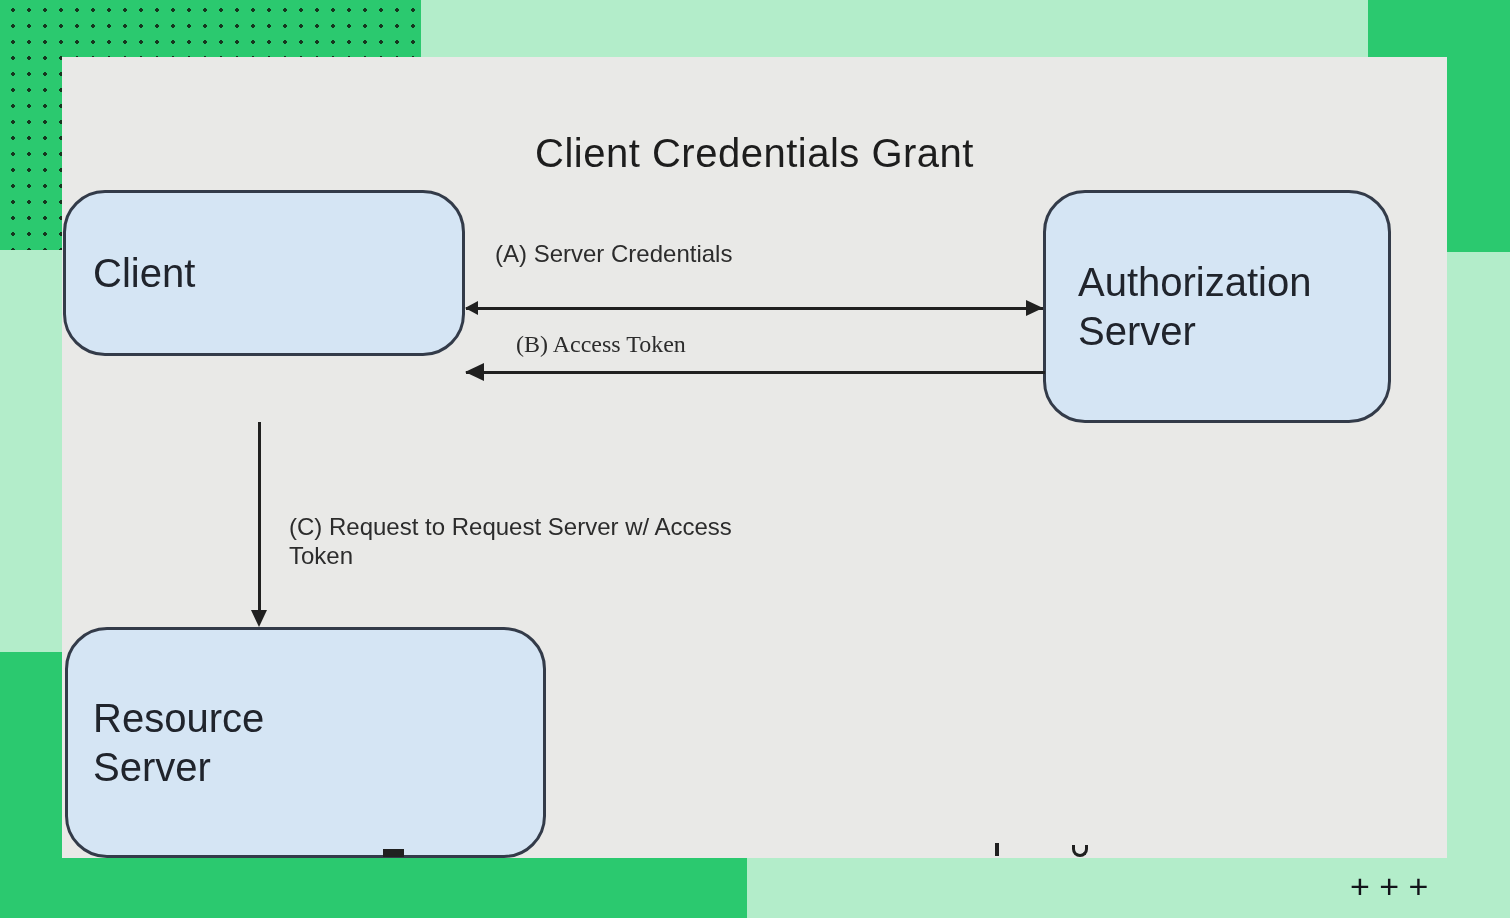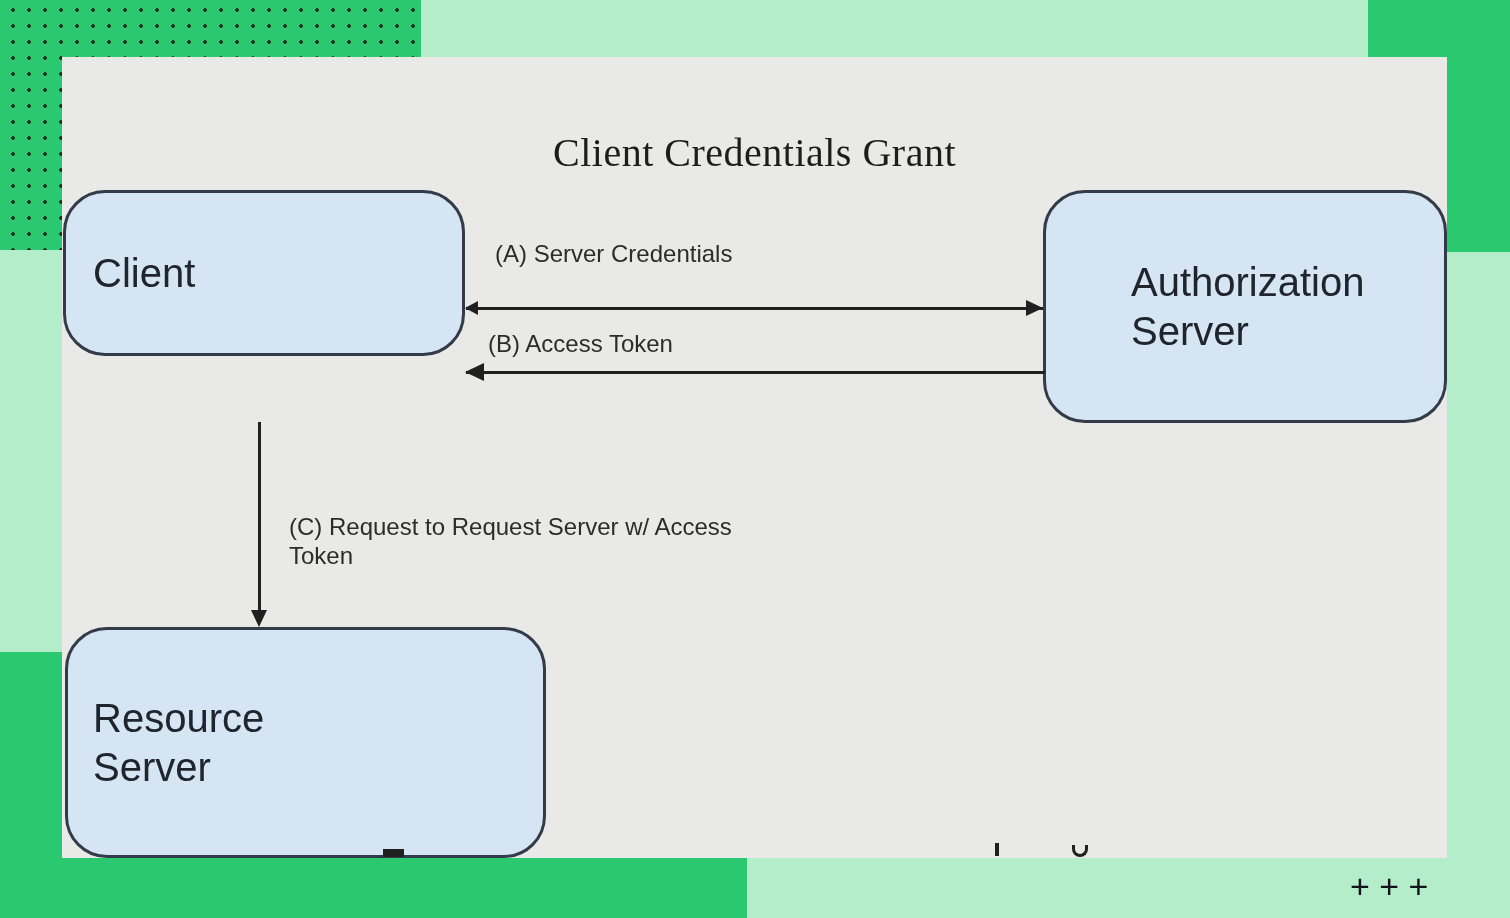--- a/index.html
+++ b/index.html
@@ -15,41 +15,41 @@
     left:0;top:0;width:421px;height:250px;background-color:var(--green);
     background-image:radial-gradient(circle,var(--dot) 1.8px,transparent 2px);
     background-size:16px 16px;background-position:5px 2px;
   }
   .g-tr{left:1368px;top:0;width:142px;height:57px;}
   .g-rc{left:1447px;top:0;width:63px;height:252px;}
   .g-lc{left:0;top:652px;width:62px;height:266px;}
   .g-bs{left:0;top:858px;width:747px;height:60px;}
   .panel{position:absolute;left:62px;top:57px;width:1385px;height:801px;background:var(--panel);overflow:hidden;}
   .panel *{position:absolute;}
-  .title{left:0;top:75px;width:1385px;text-align:center;font-size:40px;line-height:42px;color:#1d1d1d;letter-spacing:0.5px;font-family:Liberation Serif, serif;}
+  .title{left:0;top:75px;width:1385px;text-align:center;font-size:40px;line-height:42px;color:#1d1d1d;letter-spacing:0.5px;}
   .node{box-sizing:border-box;background:var(--node_fill);border:3px solid var(--node_border);border-radius:42px;display:flex;align-items:center;}
   .node-label{position:static;font-size:40px;line-height:49px;color:#20242c;}
   .node-client{left:1px;top:133px;width:402px;height:166px;}
   .node-client .node-label{padding-left:27px;}
-  .node-auth{left:981px;top:133px;width:404px;height:233px;justify-content:center;}
+  .node-auth{left:981px;top:133px;width:348px;height:233px;}
   .node-auth .node-label{padding-left:32px;width:260px;}
   .node-resource{left:3px;top:570px;width:481px;height:231px;}
   .node-resource .node-label{padding-left:25px;width:250px;}
   .edge-line{background:var(--ink);}
   .line-a{left:404px;top:250px;width:577px;height:3px;}
   .line-b{left:404px;top:314px;width:579px;height:3px;}
   .line-c{left:196px;top:365px;width:3px;height:190px;}
   .head{width:0;height:0;}
   .head-a-left{left:403px;top:244px;border-top:7px solid transparent;border-bottom:7px solid transparent;border-right:13px solid var(--ink);}
   .head-a-right{left:964px;top:243px;border-top:8px solid transparent;border-bottom:8px solid transparent;border-left:17px solid var(--ink);}
   .head-b-left{left:403px;top:306px;border-top:9px solid transparent;border-bottom:9px solid transparent;border-right:19px solid var(--ink);}
   .head-c-down{left:189px;top:553px;border-left:8px solid transparent;border-right:8px solid transparent;border-top:17px solid var(--ink);}
   .edge-label{font-size:24px;line-height:26px;color:#2c2c2c;white-space:nowrap;}
   .label-a{left:433px;top:184px;}
-  .label-b{left:426px;top:274px;}
+  .label-b{left:454px;top:274px;font-family:Liberation Serif, serif;}
   .label-c{left:227px;top:455px;width:470px;white-space:normal;line-height:29px;}
   .mark{background:var(--ink);}
   .mark-dash{left:321px;top:792px;width:21px;height:8px;}
   .mark-bar{left:933px;top:786px;width:4px;height:13px;}
   .mark-u{left:1010px;top:788px;width:16px;height:12px;background:transparent;border:3px solid var(--ink);border-top:none;border-radius:0 0 8px 8px;box-sizing:border-box;}
   .plus-row{position:absolute;left:1350px;top:863px;font-size:34px;line-height:46px;color:#13131a;white-space:pre;}
 </style>
 </head>
 <body>
 

